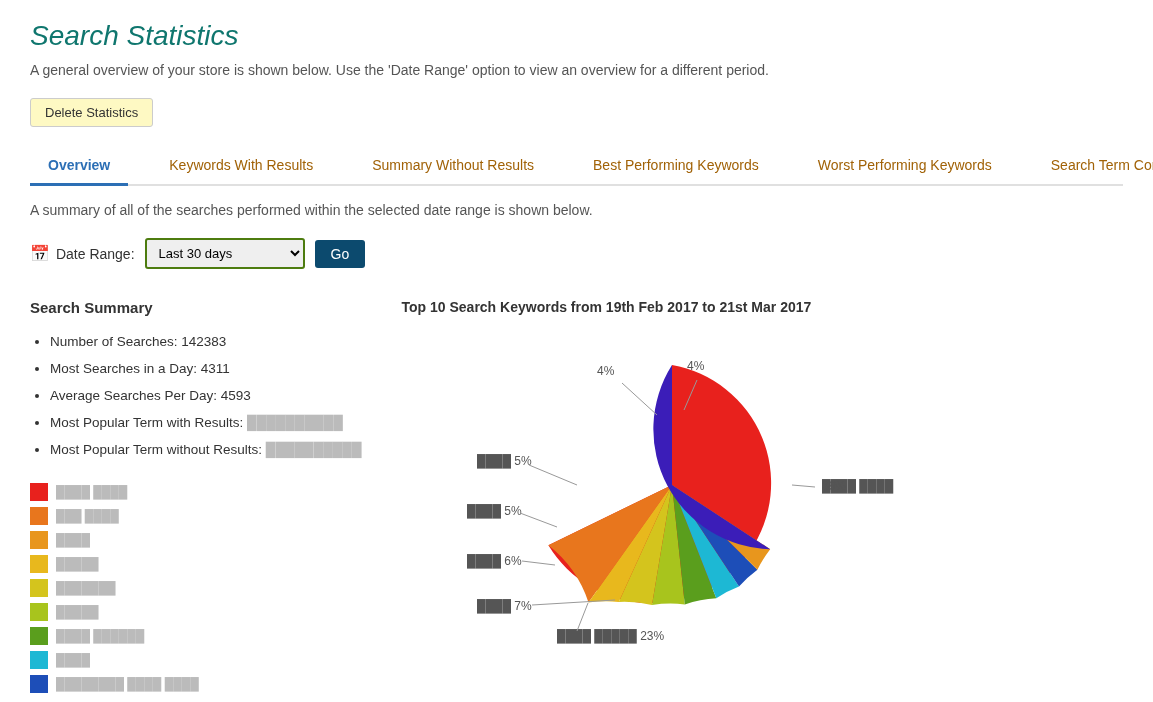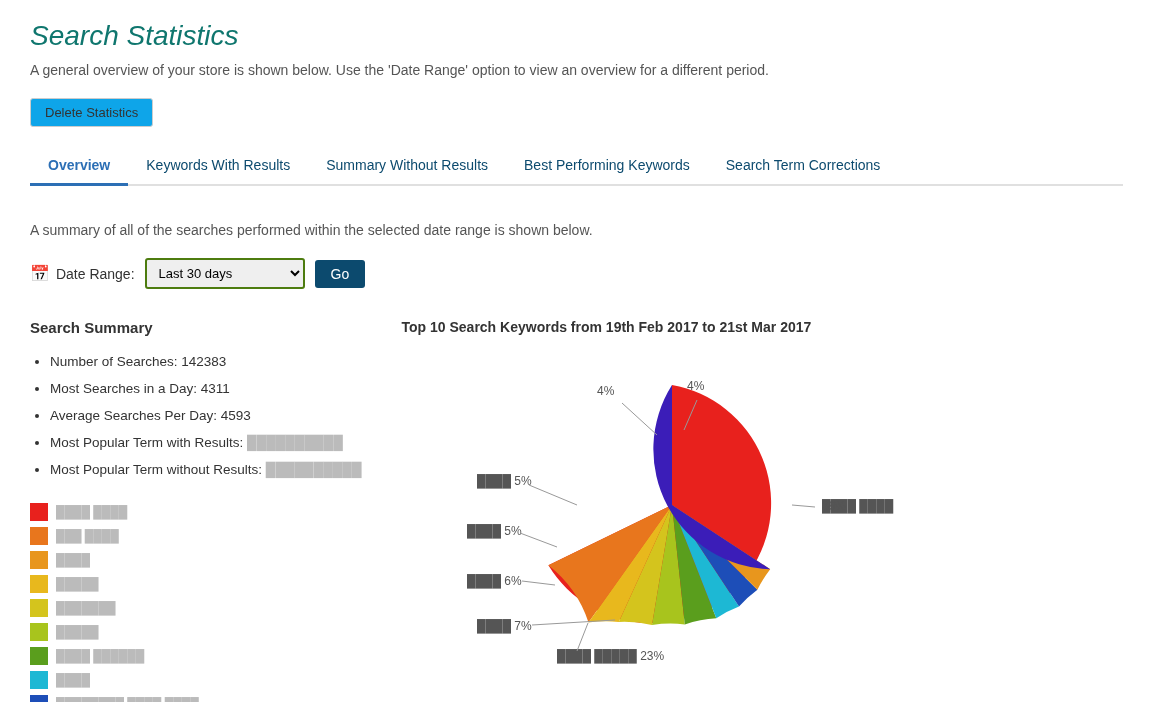--- a/index.html
+++ b/index.html
@@ -17,37 +17,38 @@
       margin-bottom: 10px;
       font-style: italic;
     }
     .subtitle {
       color: #555;
       margin-bottom: 20px;
       font-size: 14px;
     }
     .delete-btn {
       border: 1px solid #ccc;
-      background: #0ea5e9;
+      background: #fef9c3;
       padding: 6px 14px;
       cursor: pointer;
       color: #333;
       font-size: 13px;
       border-radius: 3px;
       margin-bottom: 20px;
     }
     .tabs {
       display: flex;
       border-bottom: 2px solid #e0e0e0;
-      margin-bottom: 36px;
+      margin-bottom: 16px;
+      gap: 23px;
     }
     .tab {
       padding: 10px 18px;
       cursor: pointer;
-      color: #0c4a6e;
+      color: #a16207;
       font-size: 14px;
       white-space: nowrap;
       border-bottom: 3px solid transparent;
       margin-bottom: -2px;
     }
     .tab.active {
       color: #2c6fb5;
       border-bottom: 3px solid #2c6fb5;
       font-weight: bold;
     }
@@ -141,20 +142,21 @@
 <h1>Search Statistics</h1>
 <p class="subtitle">A general overview of your store is shown below. Use the 'Date Range' option to view an overview for a different period.</p>
 
 <button class="delete-btn">Delete Statistics</button>
 
 <div class="tabs">
   <div class="tab active">Overview</div>
   <div class="tab">Keywords With Results</div>
   <div class="tab">Summary Without Results</div>
   <div class="tab">Best Performing Keywords</div>
+  <div class="tab">Worst Performing Keywords</div>
   <div class="tab">Search Term Corrections</div>
 </div>
 
 <p class="summary-text">A summary of all of the searches performed within the selected date range is shown below.</p>
 
 <div class="date-row">
   <div class="date-label">
     <span style="font-size:16px;">📅</span>
     <span>Date Range:</span>
   </div>

